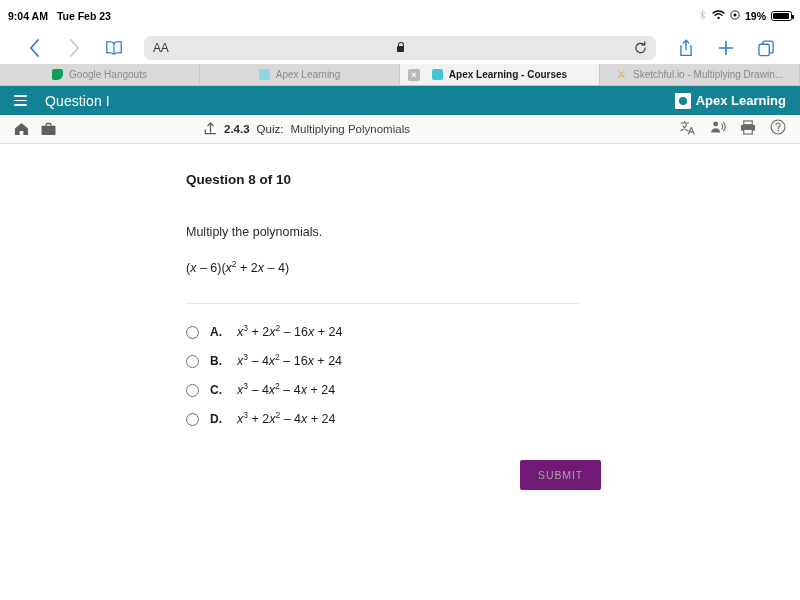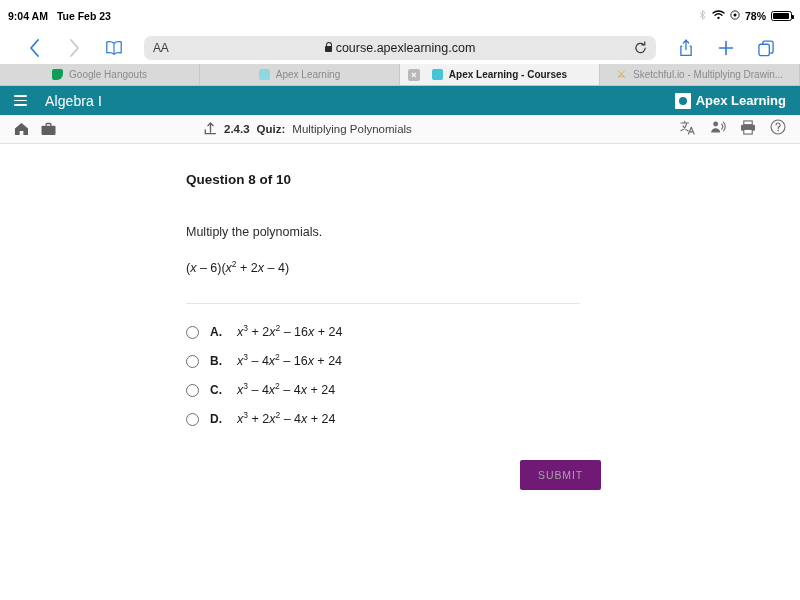--- a/index.html
+++ b/index.html
@@ -220,21 +220,21 @@
   .subnav .ic { width: 27px; display: flex; align-items: center; justify-content: flex-start; color: #5f5f5f; }
   .crumb {
     display: flex;
     align-items: center;
     gap: 7px;
     margin-left: 136px;
     font-size: 11.5px;
     color: #2d2d2d;
   }
   .crumb .num { font-weight: bold; }
-  .crumb .kind { font-weight: bold; }
+  .crumb .kind { font-weight: normal; }
   .crumb .name { color: #3c3c3c; }
   .subnav-right {
     margin-left: auto;
     display: flex;
     align-items: center;
     gap: 14px;
     color: #6b6b6b;
   }
 
   
@@ -330,21 +330,21 @@
         <path d="M3.2 5.8a5.8 5.8 0 0 1 7.6 0" fill="none" stroke="#000" stroke-width="1.5" stroke-linecap="round"></path>
         <circle cx="7" cy="8.6" r="1.3" fill="#000"></circle>
       </svg>
     </span>
     <span>
       <svg width="10" height="10" viewBox="0 0 12 12">
           <circle cx="6" cy="6" r="5" fill="none" stroke="#000" stroke-width="1"></circle>
           <circle cx="6" cy="6" r="1.8" fill="#000"></circle>
         </svg>
     </span>
-    <span class="sb-pct">78%</span>
+    <span class="sb-pct">19%</span>
     <span class="batt">
         <i></i>
       </span>
   </span>
 </div>
 
 <div class="toolbar">
   <span class="tb-btn">
     <svg width="11" height="18" viewBox="0 0 11 18">
         <path d="M9 1 L2 9 L9 17" fill="none" stroke="#2f7bd4" stroke-width="1.8" stroke-linecap="round" stroke-linejoin="round"></path>
@@ -358,21 +358,20 @@
   <span class="tb-btn">
     <svg width="18" height="16" viewBox="0 0 20 17">
       <path d="M10 3.2C8 1.4 5.2 1.2 2 1.6v12.2c3.2-.4 6 -.2 8 1.6 2-1.8 4.8-2 8-1.6V1.6c-3.2-.4-6-.2-8 1.6z" fill="none" stroke="#2f7bd4" stroke-width="1.4" stroke-linejoin="round"></path>
       <path d="M10 3.2v12.2" fill="none" stroke="#2f7bd4" stroke-width="1.3"></path>
     </svg>
   </span>
   <div class="urlbar">
     <span class="aa">AA</span>
     <span class="url-center">
       <span class="lock"></span>
-      <span>course.apexlearning.com</span>
     </span>
     <span class="reload">
       <svg width="13" height="14" viewBox="0 0 14 15">
         <path d="M12 7.5a5 5 0 1 1-1.6-3.7" fill="none" stroke="#3c3c43" stroke-width="1.3" stroke-linecap="round"></path>
         <path d="M11.6 1v3.2H8.4" fill="none" stroke="#3c3c43" stroke-width="1.3" stroke-linecap="round" stroke-linejoin="round"></path>
       </svg>
     </span>
   </div>
   <span class="tb-btn">
     <svg width="14" height="18" viewBox="0 0 15 19">
@@ -413,21 +412,21 @@
     <span class="tab-label">Sketchful.io - Multiplying Drawin...</span>
   </div>
 </div>
 
 <div class="apex-header">
   <span class="hamburger">
     <span></span>
       <span></span>
       <span></span>
   </span>
-  <span class="course-title">Algebra I</span>
+  <span class="course-title">Question I</span>
   <span class="brand">
     <span class="brand-mark"></span>
     <span>Apex Learning</span>
   </span>
 </div>
 
 <div class="subnav">
   <span class="ic">
     <svg width="15" height="14" viewBox="0 0 16 15">
         <path d="M1 7 8 1l7 6v7H10v-4.4H6V14H1z" fill="#5f5f5f"></path>

